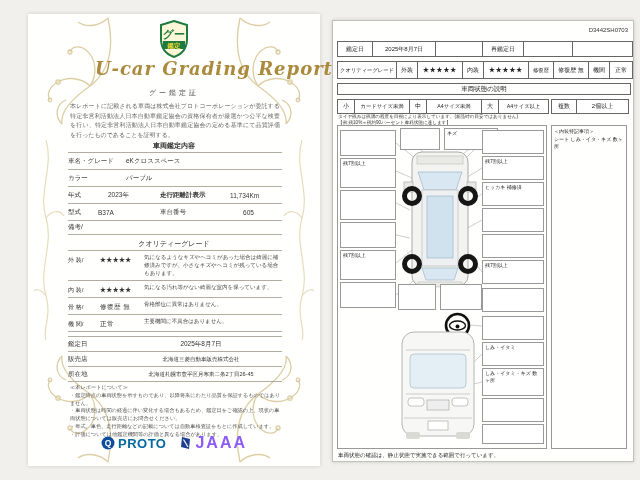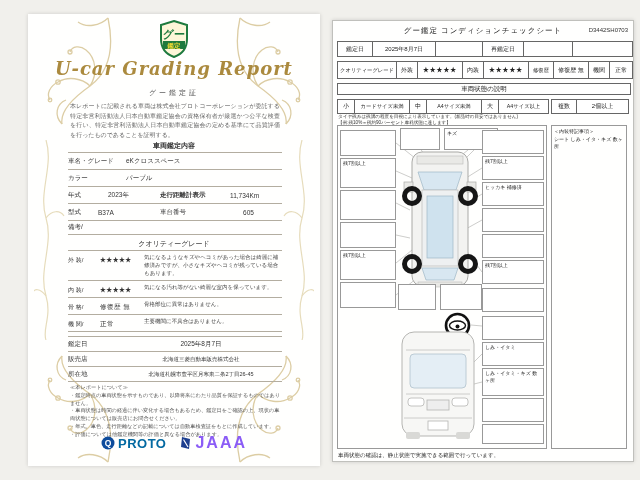--- a/index.html
+++ b/index.html
@@ -4,21 +4,21 @@
 <style>
   html,body{margin:0;padding:0;}
   body{width:640px;height:480px;background:#f1f0ec;font-family:"Liberation Sans",sans-serif;position:relative;overflow:hidden;}
   .doc{position:absolute;background:#fffffe;box-shadow:0 0 4px rgba(0,0,0,.15);}
   
   #docL{left:28px;top:14px;width:292px;height:452px;}
   .orn{position:absolute;pointer-events:none;}
   .lr-badge{position:absolute;left:50%;top:6px;transform:translateX(-50%);}
   .lr-title{position:absolute;top:44px;left:0;width:100%;text-align:center;
     font-family:"DejaVu Serif",serif;font-style:italic;font-weight:bold;
-    font-size:18px;color:#ab8a3e;letter-spacing:1px;}
+    font-size:18px;color:#ab8a3e;letter-spacing:1px;padding-left:40px;}
   .lr-sub{position:absolute;top:74px;left:0;width:100%;text-align:center;font-size:7px;color:#555;letter-spacing:3px;}
   .lr-intro{position:absolute;top:88px;left:42px;width:210px;font-size:6px;line-height:1.6;color:#666;text-align:justify;}
   .lr-vh{position:absolute;top:127px;left:0;width:100%;text-align:center;font-size:7px;font-weight:bold;color:#333;}
   .lr-table{position:absolute;top:138px;left:40px;width:214px;font-size:6.5px;color:#333;}
   .lr-row{display:flex;align-items:center;border-top:1px solid #b3ada0;height:16px;}
   .lr-row:last-child{border-bottom:1px solid #b3ada0;}
   .lr-lab{width:58px;flex:none;}
   .lr-qh{position:absolute;top:225px;left:0;width:100%;text-align:center;font-size:7px;color:#333;}
   .q-table{position:absolute;top:236px;left:40px;width:214px;font-size:6px;color:#333;}
   .q-row{display:flex;border-top:1px solid #b3ada0;padding:3px 0 2px 0;}
@@ -202,21 +202,20 @@
       <svg width="12" height="14" viewBox="0 0 12 14">
         <path d="M2,1 L10,3 L9,13 L1,11 Z" fill="#1d3f8f"></path>
         <path d="M3.5,3.5 L8,11" stroke="#ffffff" stroke-width="1.2"></path>
       </svg>
       <span class="jaaa-txt">JAAA</span>
     </div>
   </div>
 </div>
 
 <div id="docR" class="doc">
-  <div class="rs-title">グー鑑定 コンディションチェックシート</div>
   <div class="rs-docno">D3442SH0703</div>
 
   <div class="hrow" style="left:4px;top:20px;width:294px;height:14px">
     <div class="cell" style="width:34px">鑑定日</div>
     <div class="cell" style="width:62px">2025年8月7日</div>
     <div class="cell" style="width:46px"></div>
     <div class="cell" style="width:40px">再鑑定日</div>
     <div class="cell" style="width:48px"></div>
     <div class="cell" style="flex:1"></div>
   </div>

